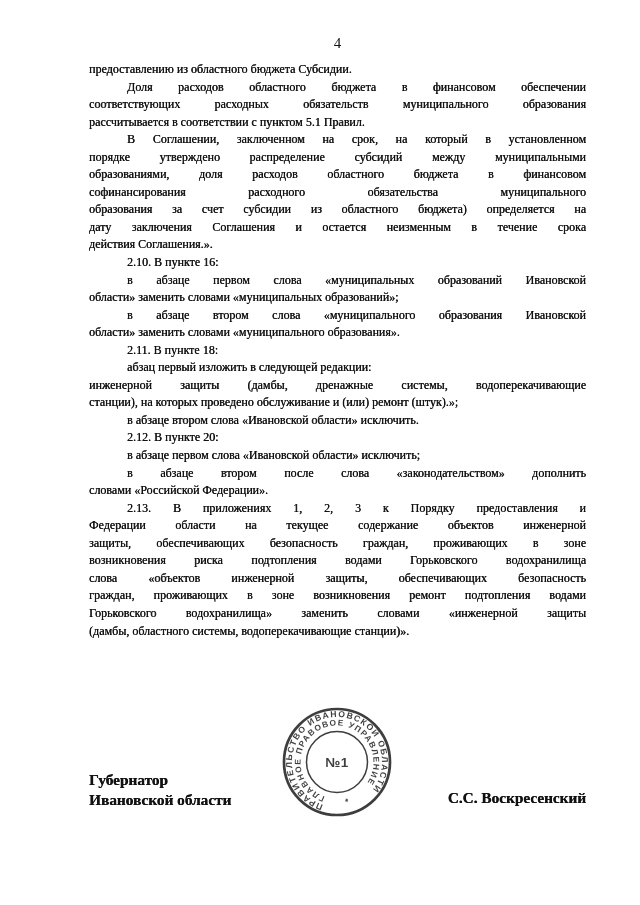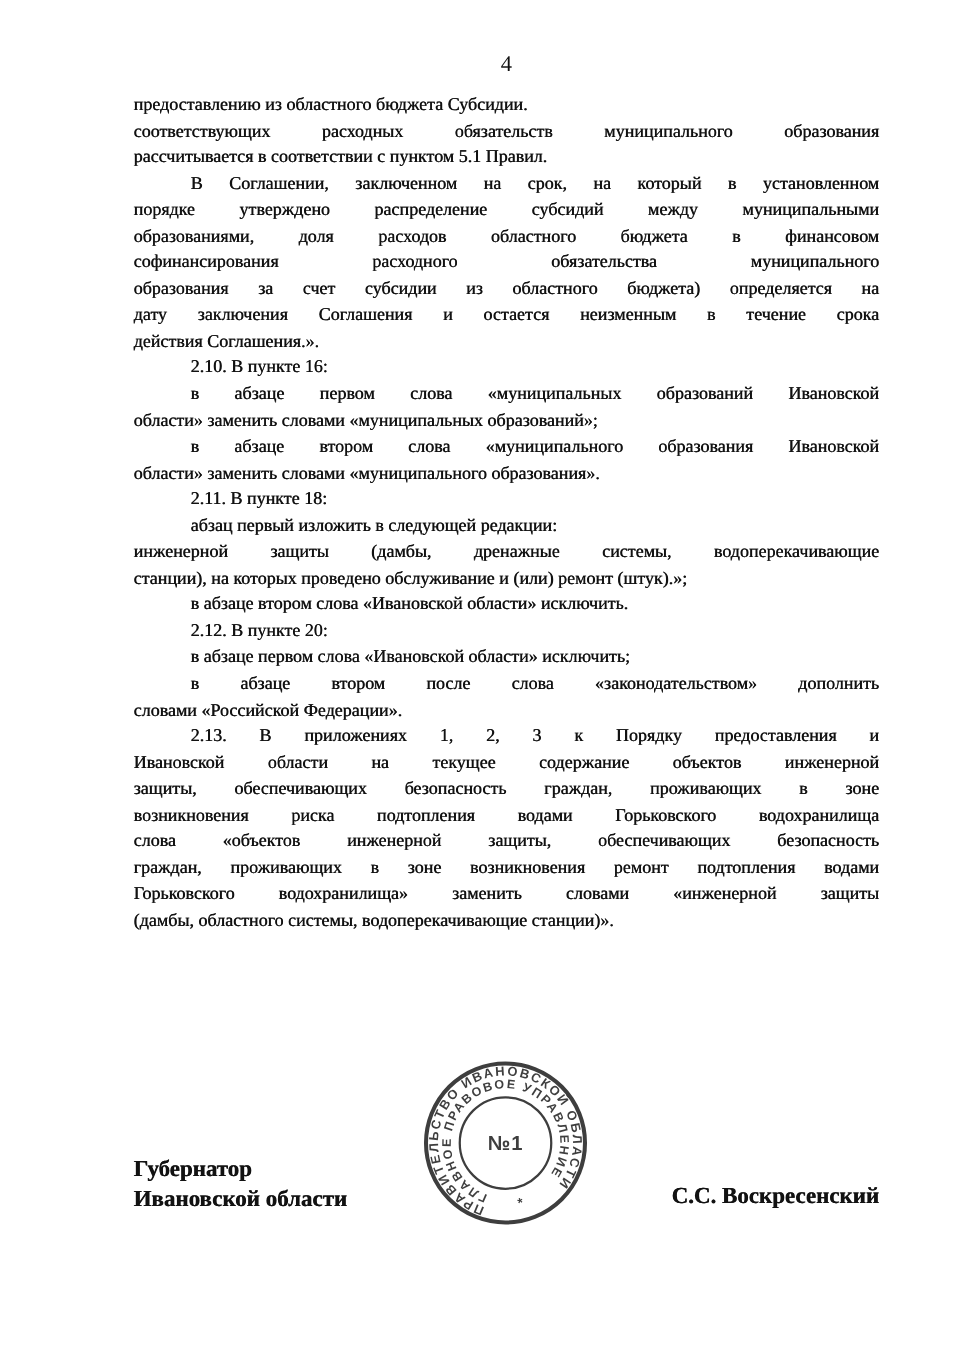--- a/index.html
+++ b/index.html
@@ -36,20 +36,21 @@
 </style>
 </head>
 <body>
 
 <div class="page">
 
   <div class="pagenum">4</div>
 
   <div class="body-text">
       <div class="line last">предоставлению из областного бюджета Субсидии.</div>
+      <div class="line ind">Доля расходов областного бюджета в финансовом обеспечении</div>
       <div class="line">соответствующих расходных обязательств муниципального образования</div>
       <div class="line last">рассчитывается в соответствии с пунктом 5.1 Правил.</div>
       <div class="line ind">В Соглашении, заключенном на срок, на который в установленном</div>
       <div class="line">порядке утверждено распределение субсидий между муниципальными</div>
       <div class="line">образованиями, доля расходов областного бюджета в финансовом</div>
       <div class="line">софинансирования расходного обязательства муниципального</div>
       <div class="line">образования за счет субсидии из областного бюджета) определяется на</div>
       <div class="line">дату заключения Соглашения и остается неизменным в течение срока</div>
       <div class="line last">действия Соглашения.».</div>
       <div class="line last ind">2.10. В пункте 16:</div>
@@ -60,21 +61,21 @@
       <div class="line last ind">2.11. В пункте 18:</div>
       <div class="line last ind">абзац первый изложить в следующей редакции:</div>
       <div class="line">инженерной защиты (дамбы, дренажные системы, водоперекачивающие</div>
       <div class="line last">станции), на которых проведено обслуживание и (или) ремонт (штук).»;</div>
       <div class="line last ind">в абзаце втором слова «Ивановской области» исключить.</div>
       <div class="line last ind">2.12. В пункте 20:</div>
       <div class="line last ind">в абзаце первом слова «Ивановской области» исключить;</div>
       <div class="line ind">в абзаце втором после слова «законодательством» дополнить</div>
       <div class="line last">словами «Российской Федерации».</div>
       <div class="line ind">2.13. В приложениях 1, 2, 3 к Порядку предоставления и</div>
-      <div class="line">Ивановской области на текущее содержание объектов инженерной</div>
+      <div class="line">Федерации области на текущее содержание объектов инженерной</div>
       <div class="line">защиты, обеспечивающих безопасность граждан, проживающих в зоне</div>
       <div class="line">возникновения риска подтопления водами Горьковского водохранилища</div>
       <div class="line">слова «объектов инженерной защиты, обеспечивающих безопасность</div>
       <div class="line">граждан, проживающих в зоне возникновения ремонт подтопления водами</div>
       <div class="line">Горьковского водохранилища» заменить словами «инженерной защиты</div>
       <div class="line last">(дамбы, областного системы, водоперекачивающие станции)».</div>
     </div>
 
   <div class="sig">
     <div class="sig-left">

